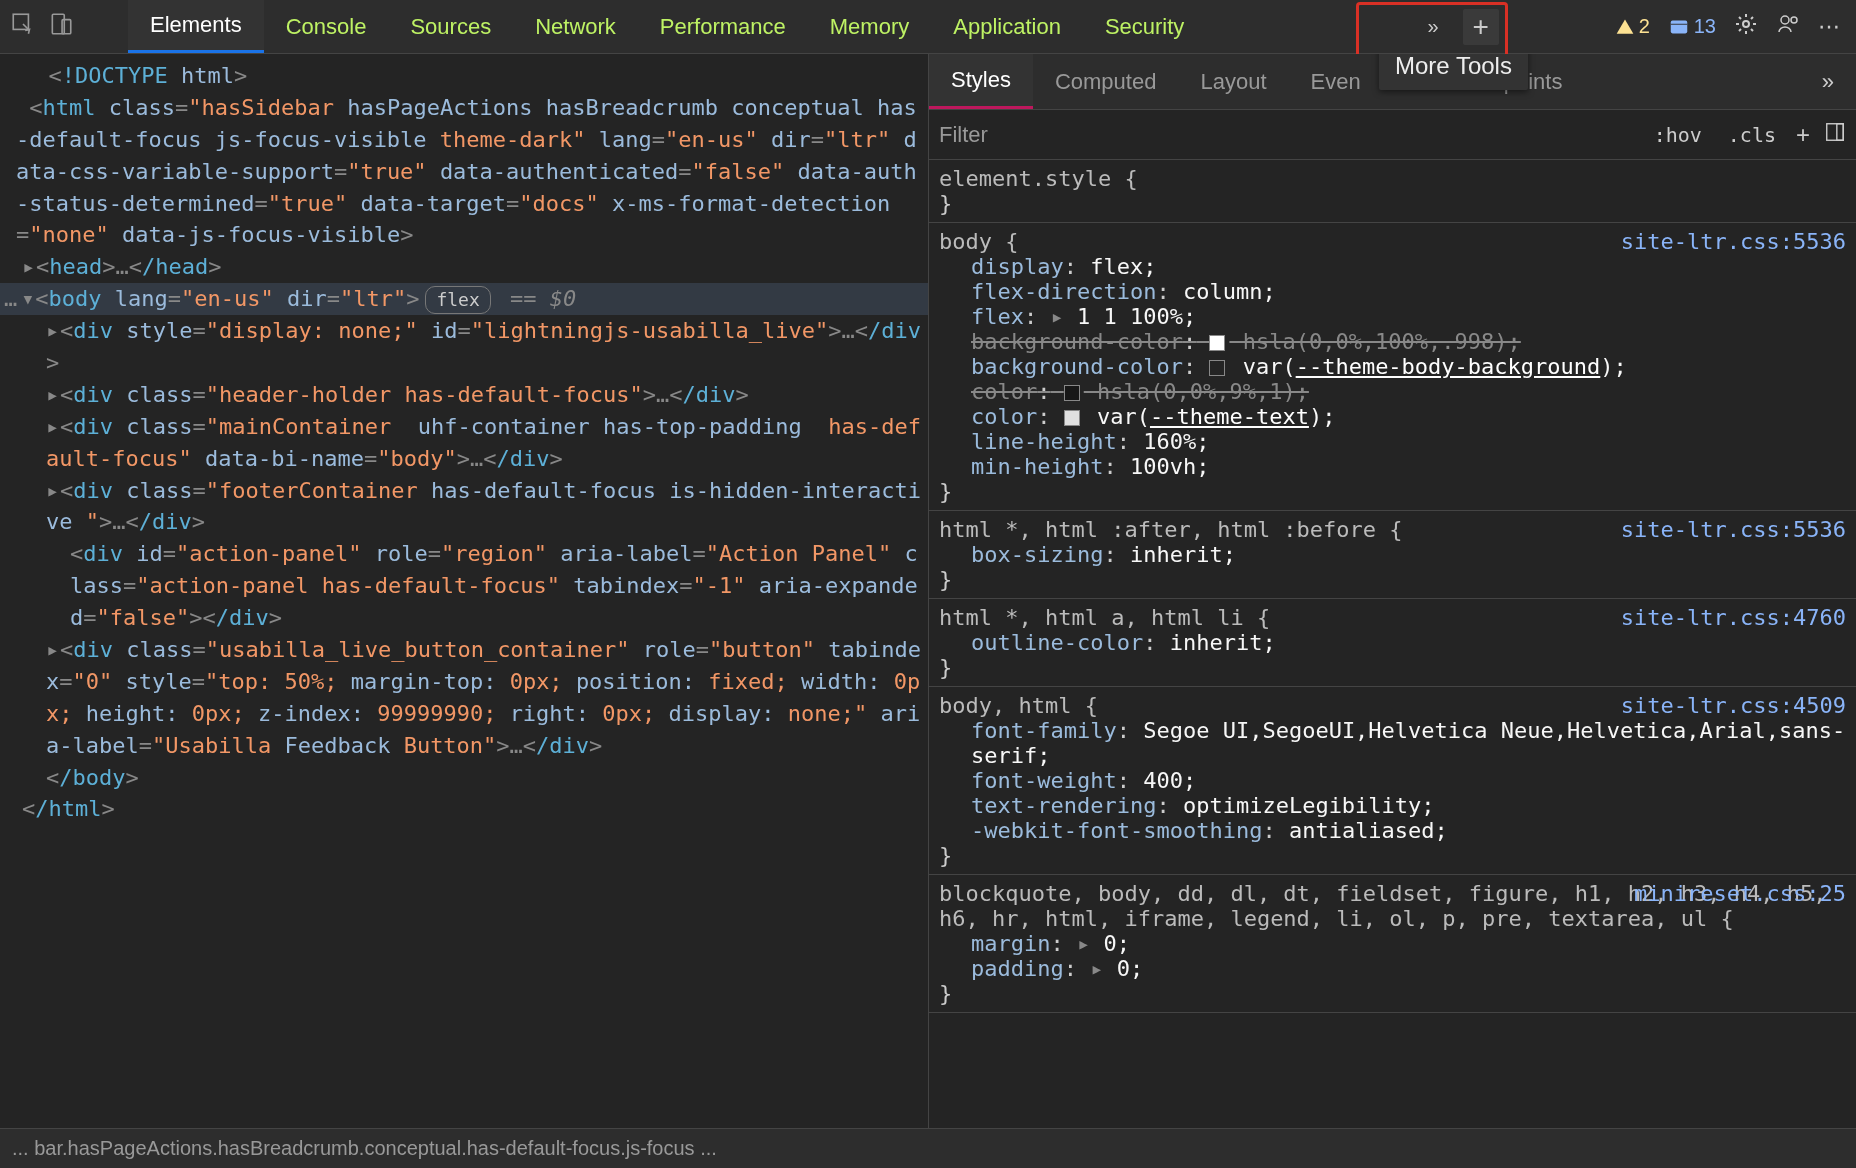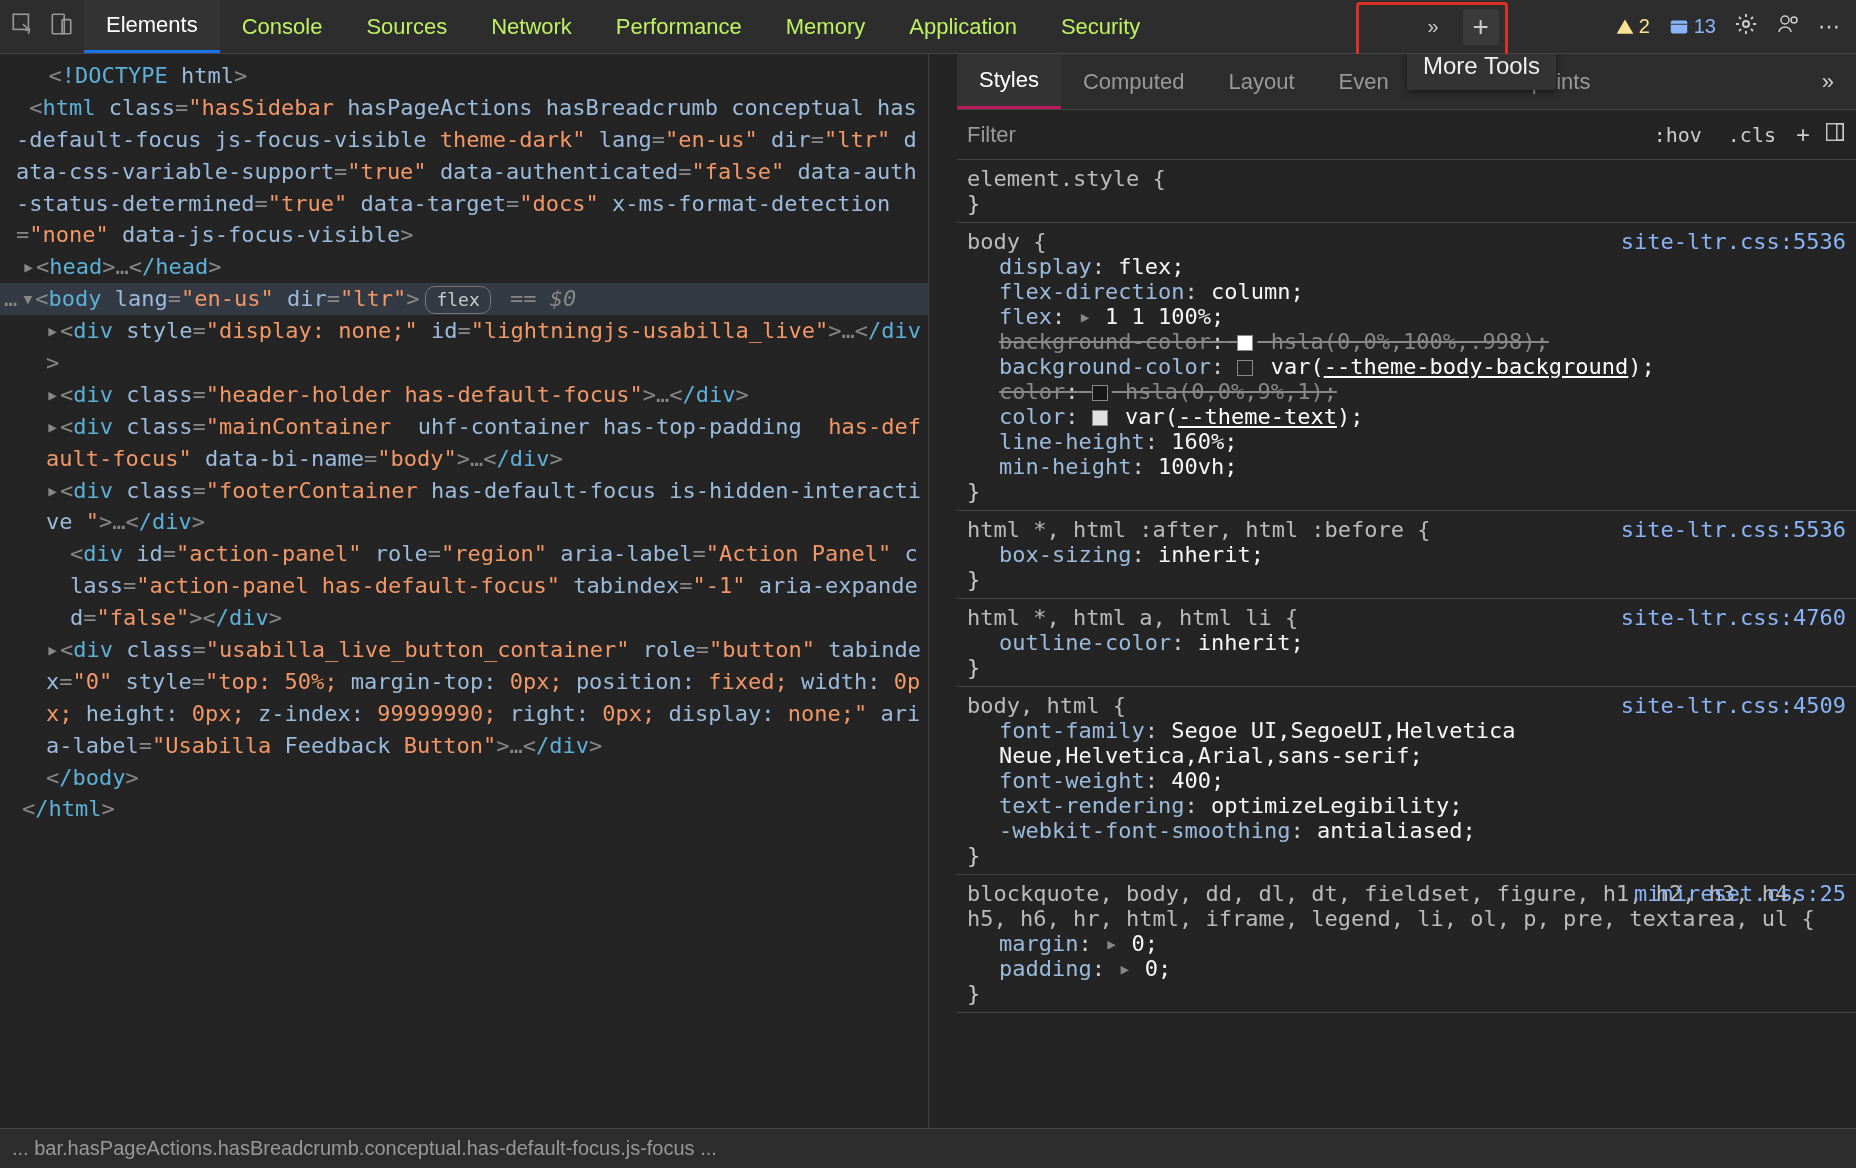--- a/index.html
+++ b/index.html
@@ -15,20 +15,21 @@
 .devtools { display: flex; flex-direction: column; height: 100%; }
 
 
 .top-toolbar {
   display: flex;
   align-items: center;
   height: 54px;
   background: #2d2d2d;
   border-bottom: 1px solid #444;
   position: relative;
+  gap: 44px;
 }
 .toolbar-icons { display: flex; align-items: center; padding: 0 10px; gap: 12px; }
 .toolbar-icons svg { width: 26px; height: 26px; fill: none; stroke: #999; stroke-width: 1.5; }
 .tabs { display: flex; height: 100%; }
 .tab {
   padding: 0 22px;
   display: flex;
   align-items: center;
   color: #bef264;
   cursor: pointer;
@@ -56,21 +57,21 @@
 
 .main { display: flex; flex: 1; overflow: hidden; }
 .elements-panel {
   width: 50%;
   font-family: "SF Mono", Menlo, Consolas, monospace;
   font-size: 22px;
   line-height: 1.45;
   overflow: auto;
   padding: 6px 0 6px 0;
 }
-.styles-wrap { width: 50%; display: flex; flex-direction: column; border-left: 1px solid #444; padding-left: 28px;}
+.styles-wrap { width: 50%; display: flex; flex-direction: column; border-left: 1px solid #444;}
 
 
 .dom-line { white-space: pre-wrap; word-break: break-all; }
 .indent-1 { padding-left: 22px; }
 .indent-2 { padding-left: 46px; }
 .indent-3 { padding-left: 70px; }
 .tag-brace { color: #888; }
 .tag { color: #5db0d7; }
 .attr { color: #9bbbdc; }
 .val { color: #f29766; }

